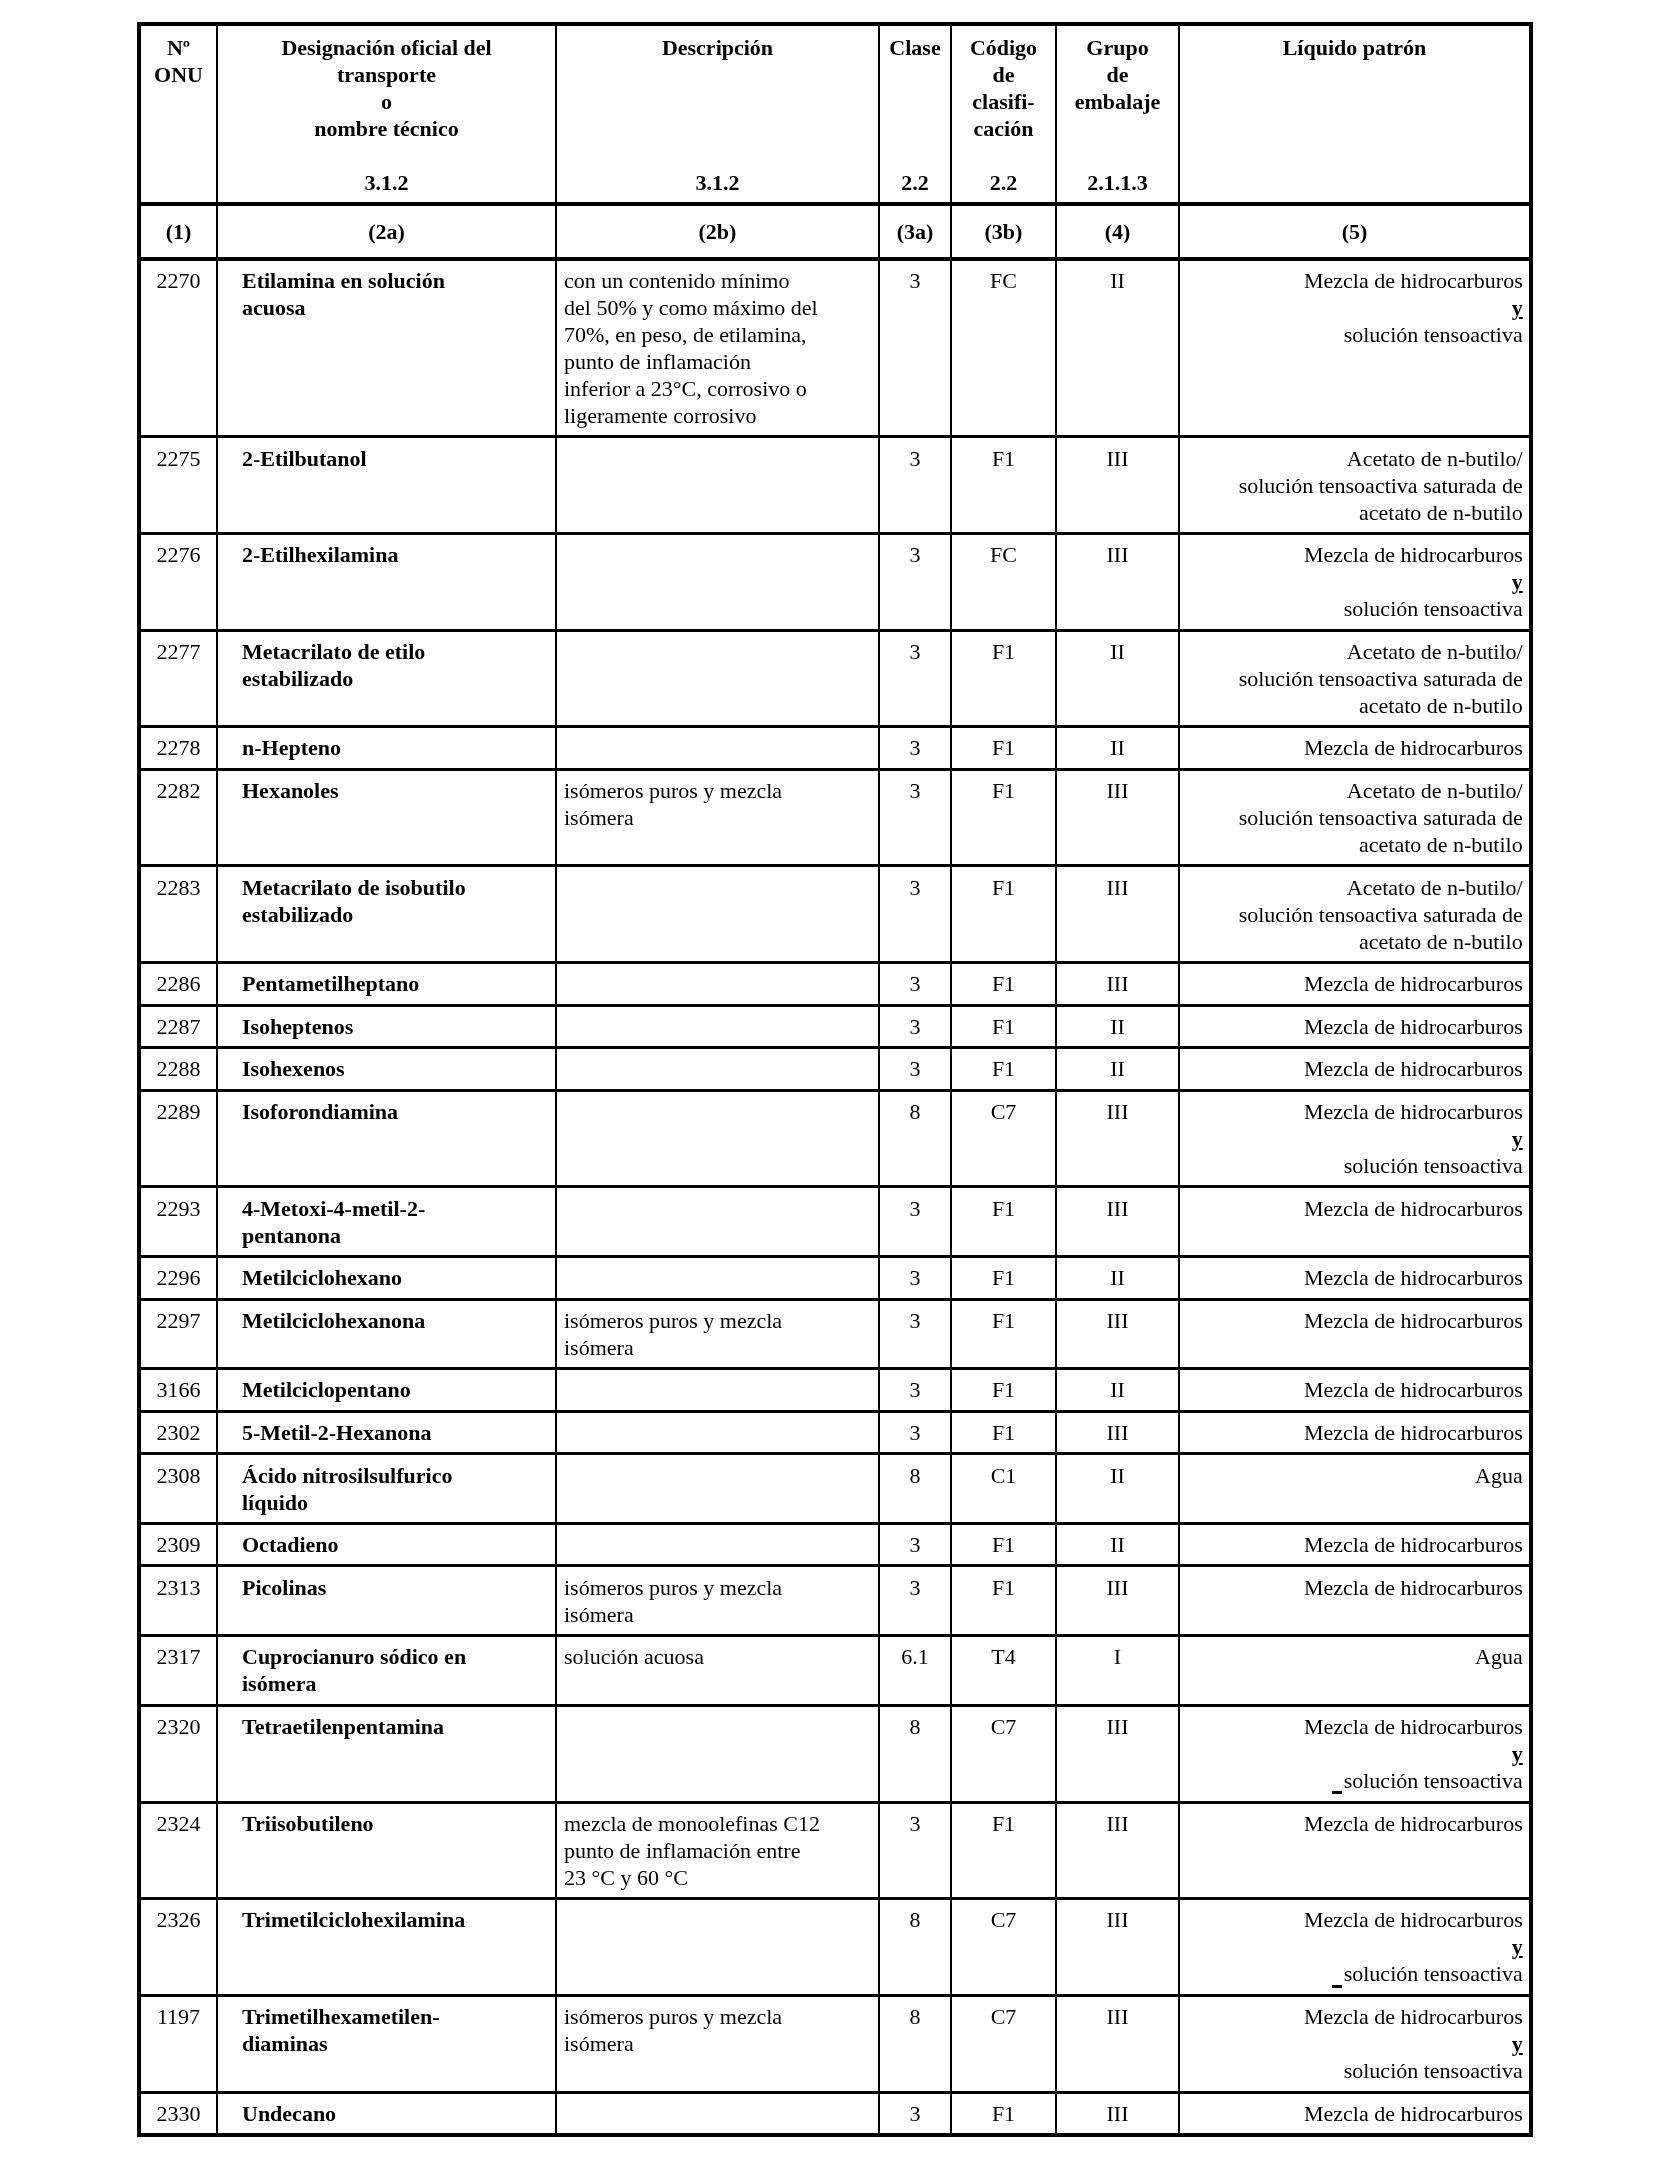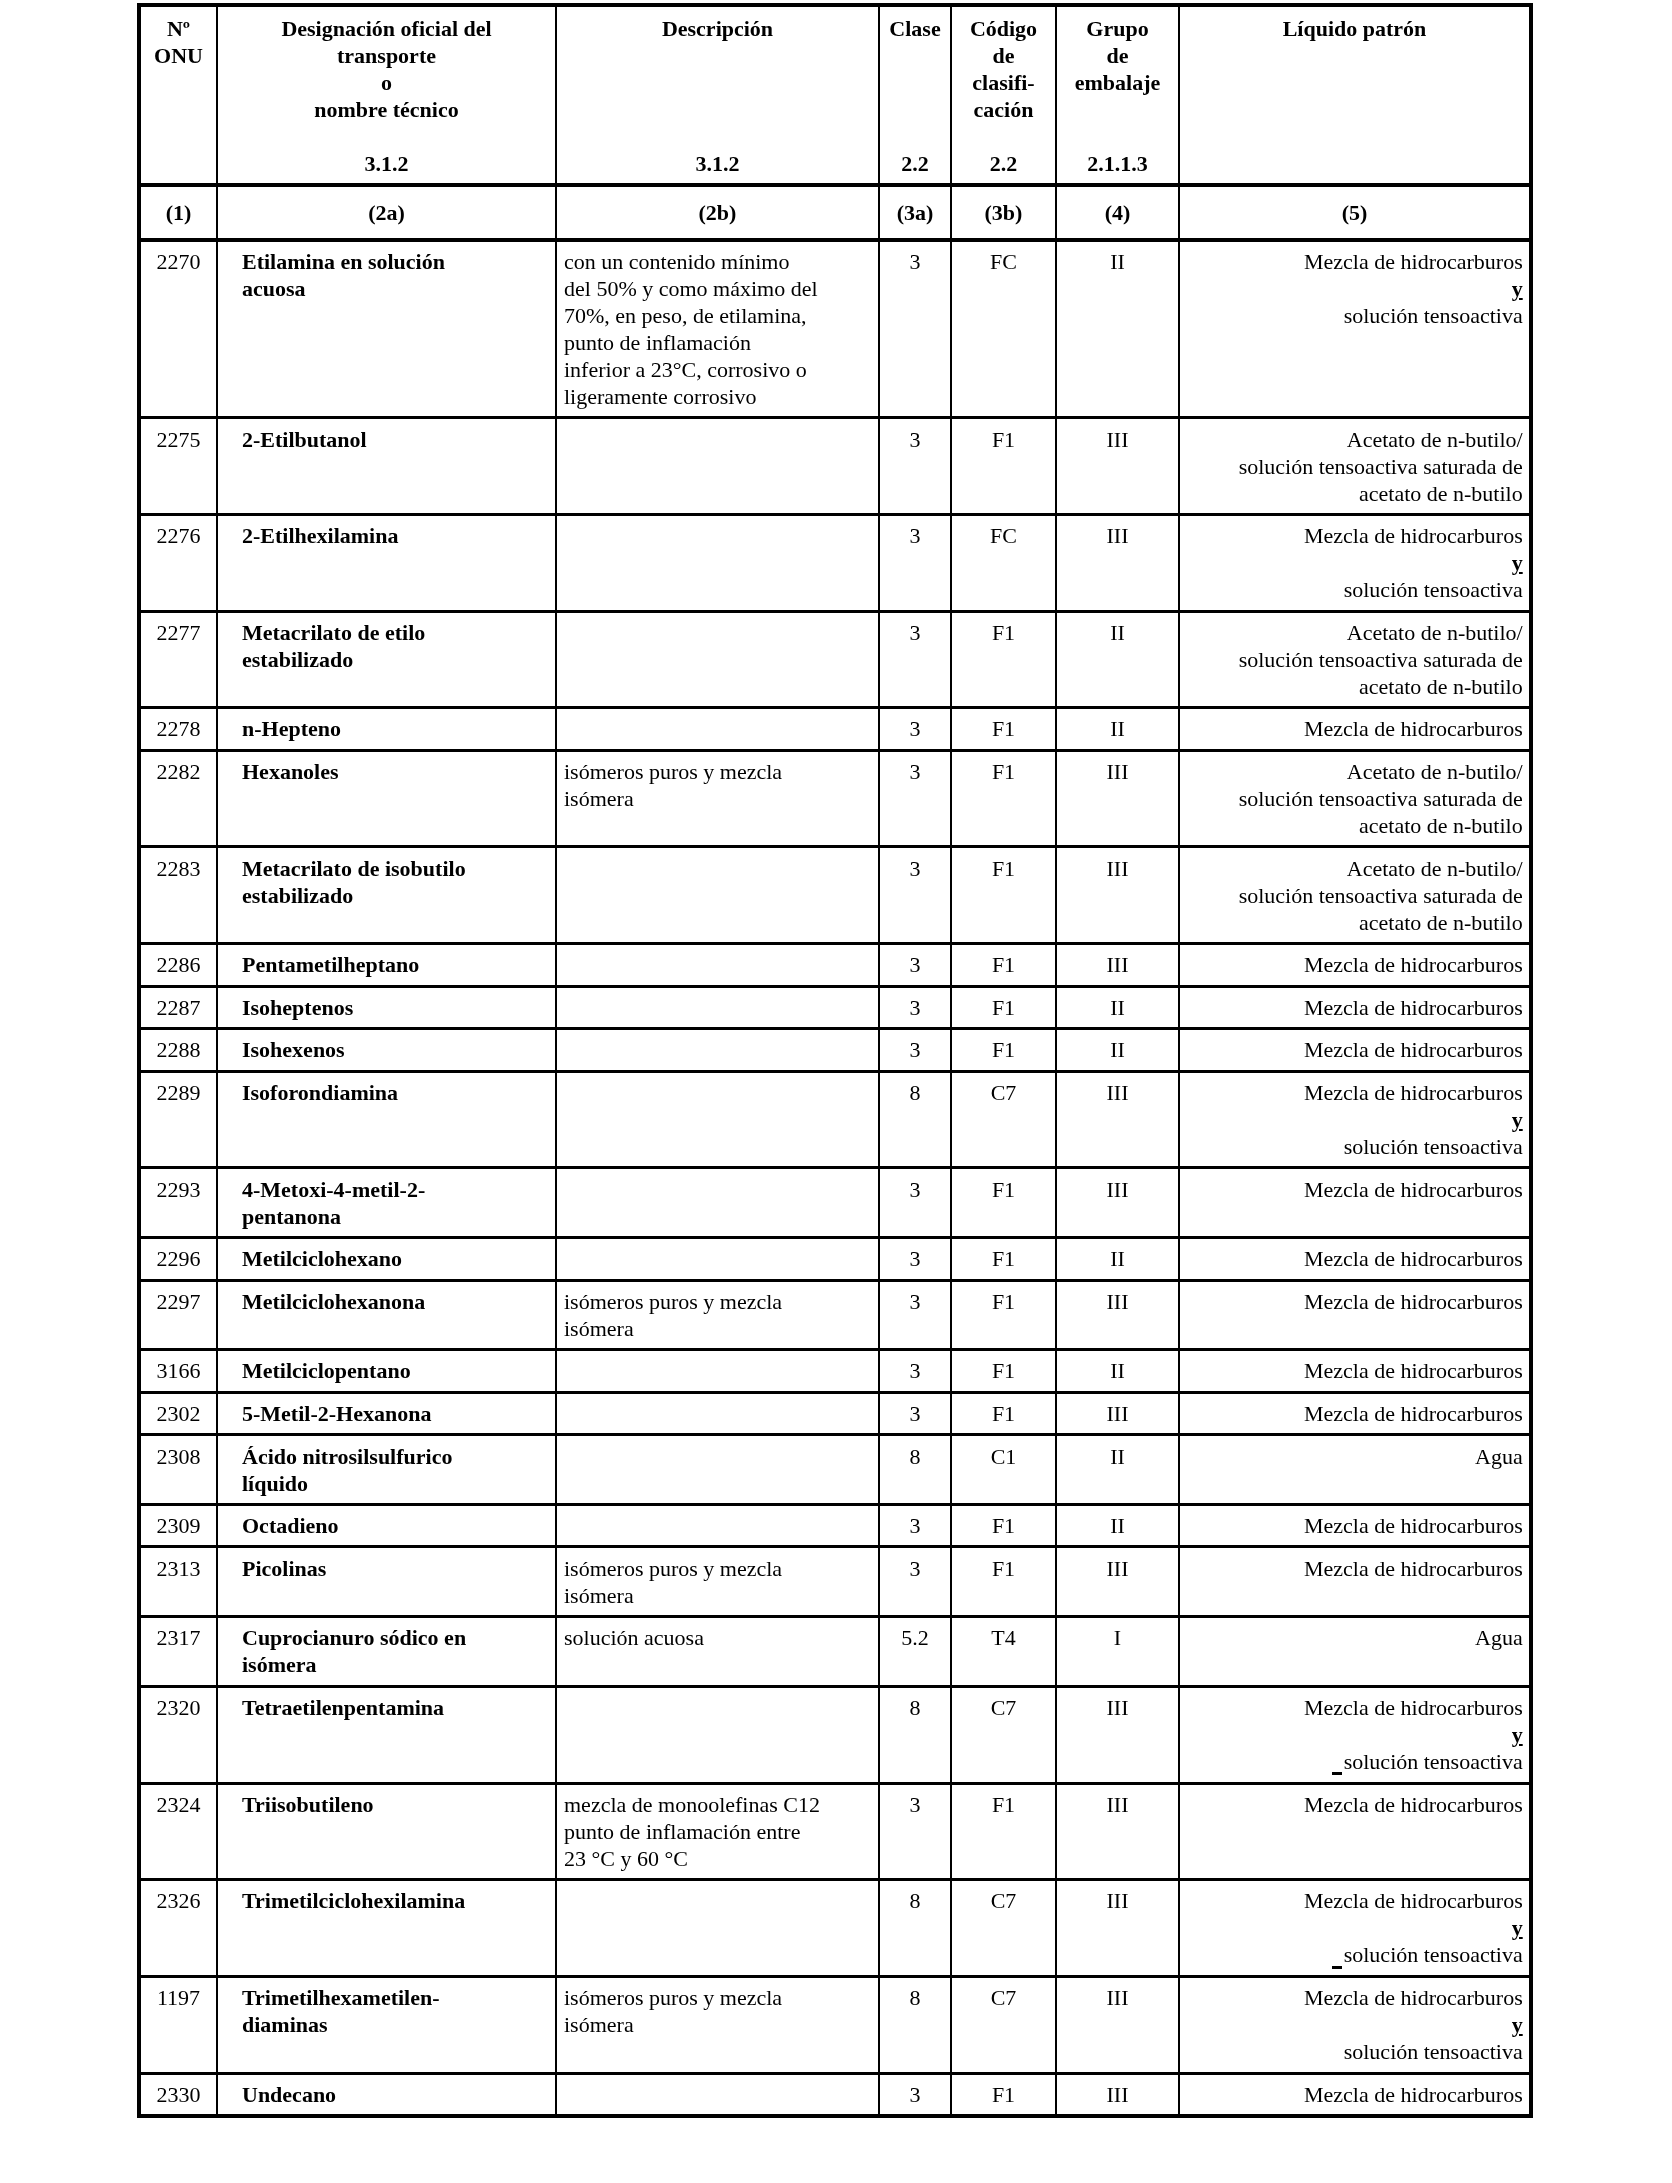--- a/index.html
+++ b/index.html
@@ -4,21 +4,21 @@
 <style>
   html,body{margin:0;padding:0;background:#ffffff;}
   body{
     width:1672px;height:2183px;
     font-family:"Liberation Serif","DejaVu Serif",serif;
     color:#000;
     overflow:hidden;
   }
   .page{position:relative;width:1672px;height:2183px;background:#fff;}
   table.onu{
-    position:absolute;left:137px;top:3px;width:1390px;
+    position:absolute;left:137px;top:22px;width:1390px;
     border-collapse:collapse;table-layout:fixed;
     border:4.7px solid #000;
   }
   col.c1{width:78px;}  col.c2{width:339px;} col.c3{width:323px;}
   col.c4{width:72px;}  col.c5{width:105px;} col.c6{width:123px;}
   col.c7{width:352px;}
   th,td{
     border:2.4px solid #000;
     border-top-width:3.1px;border-bottom-width:3.1px;
     padding:6.3px 6.3px;
@@ -424,21 +424,21 @@
   </tr>
         <tr class="row">
     <td class="c-onu">2317</td>
     <td class="c-name">
             <div class="line">Cuprocianuro sódico en</div>
             <div class="line">isómera</div>
           </td>
     <td class="c-desc">
             <div class="line">solución acuosa</div>
           </td>
-    <td class="c-clase">5.2</td>
+    <td class="c-clase">6.1</td>
     <td class="c-cod">T4</td>
     <td class="c-grupo">I</td>
     <td class="c-liq">
             <div class="line"><span>Agua</span></div>
           </td>
   </tr>
         <tr class="row">
     <td class="c-onu">2320</td>
     <td class="c-name">
             <div class="line">Tetraetilenpentamina</div>

